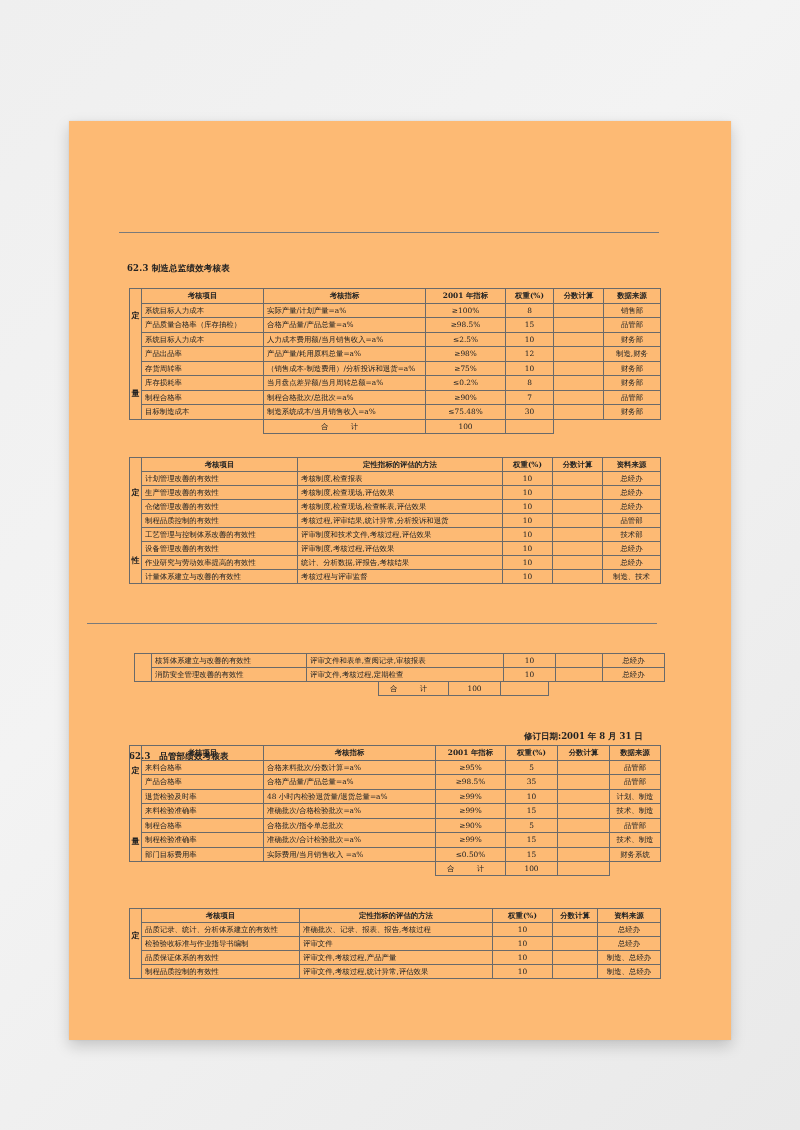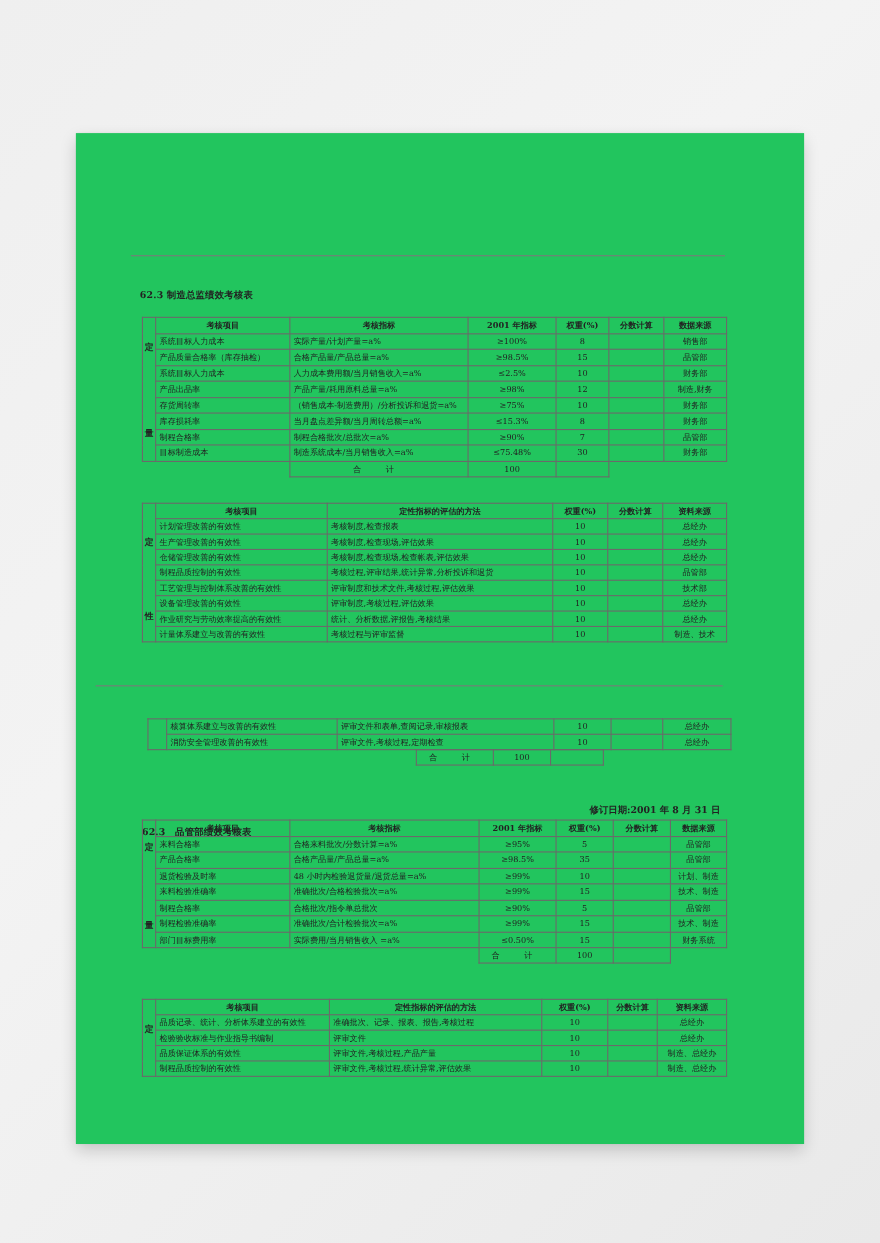--- a/index.html
+++ b/index.html
@@ -5,26 +5,26 @@
   html, body { margin:0; padding:0; }
   body {
     width:800px; height:1130px; overflow:hidden;
     background: linear-gradient(135deg, #efefef 0%, #f3f3f3 40%, #e9e9e9 100%);
     font-family: "DejaVu Serif", "Liberation Serif", serif;
     color:#222;
     position:relative;
   }
   .page {
     position:absolute; left:69px; top:121px; width:662px; height:919px;
-    background:#22c55e;
+    background:#fdba74;
     box-shadow: 0 6px 14px rgba(0,0,0,0.18), 0 0 2px rgba(0,0,0,0.08);
   }
   .rule { position:absolute; height:0; border-top:1.5px solid #7a7a7a; }
   .title { position:absolute; font-size:8.5px; font-weight:bold; letter-spacing:0.2px; }
-  .rev { position:absolute; font-size:8.5px; font-weight:bold;margin-left:12px; }
+  .rev { position:absolute; font-size:8.5px; font-weight:bold; }
   table.t {
     position:absolute; border-collapse:collapse; table-layout:fixed;
     font-size:7.4px; line-height:1;
   }
   table.t td {
     border:1px solid #6a6a6a; padding:0 3px; height:13px;
     white-space:nowrap; overflow:hidden; vertical-align:middle;
   }
   table.t td.h { text-align:center; font-weight:bold; }
   table.t td.c { text-align:center; }
@@ -103,21 +103,21 @@
           <td>存货周转率</td>
           <td>（销售成本-制造费用）/分析投诉和退货=a%</td>
           <td class="c">≥75%</td>
           <td class="c">10</td>
           <td class="c"></td>
           <td class="c">财务部</td>
         </tr>
     <tr>
           <td>库存损耗率</td>
           <td>当月盘点差异额/当月周转总额=a%</td>
-          <td class="c">≤15.3%</td>
+          <td class="c">≤0.2%</td>
           <td class="c">8</td>
           <td class="c"></td>
           <td class="c">财务部</td>
         </tr>
     <tr>
           <td>制程合格率</td>
           <td>制程合格批次/总批次=a%</td>
           <td class="c">≥90%</td>
           <td class="c">7</td>
           <td class="c"></td>

